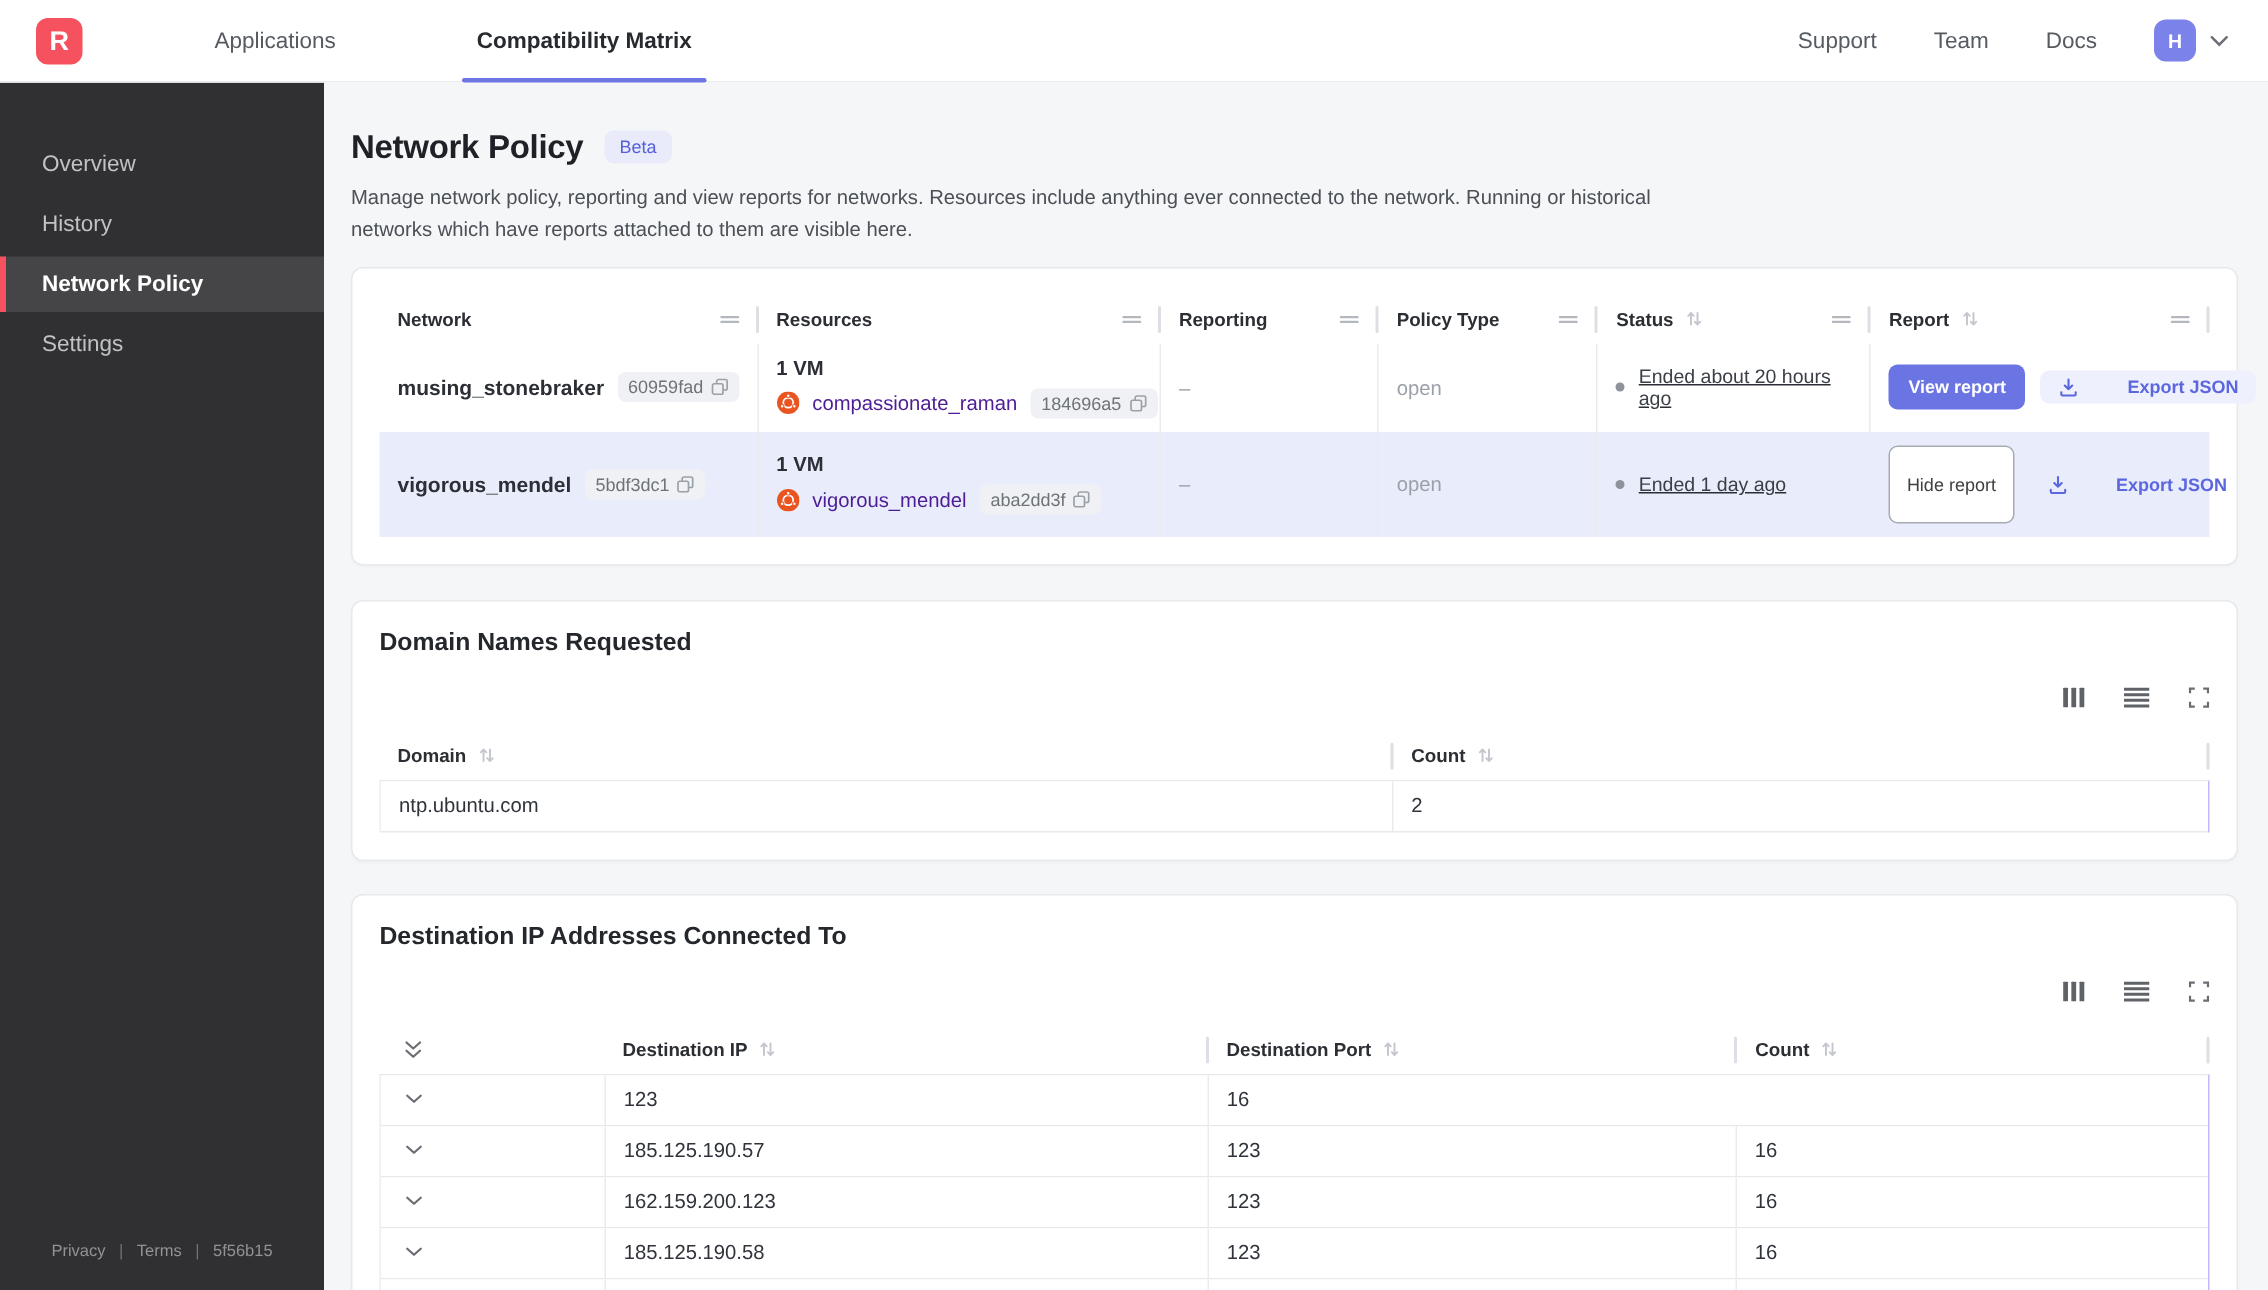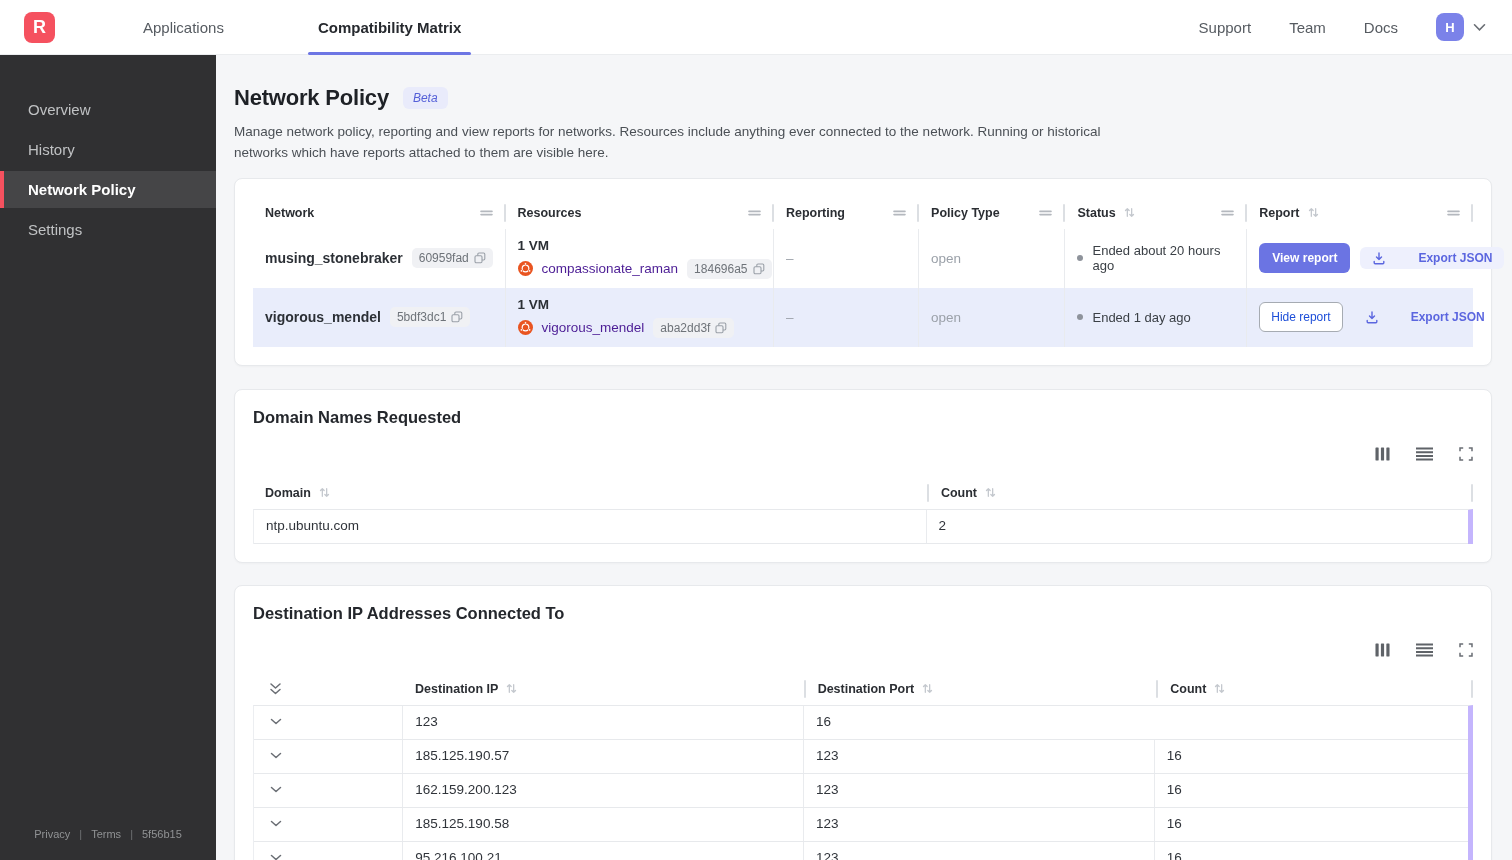--- a/index.html
+++ b/index.html
@@ -25,21 +25,21 @@
   .side-item.active { background: #454547; color: #fff; font-weight: 600; border-left: 4px solid #f5515f; padding-left: 24px; }
   .side-footer { position: absolute; bottom: 20px; left: 0; right: 0; display: flex; justify-content: center; align-items: center; gap: 9px; font-size: 11px; color: #909294; }
   .side-footer .pipe { color: #6f7173; }
   .side-footer a { cursor: pointer; }
 
   .main { flex: 1; background: #f5f6f8; padding: 0 20px 0 18px; overflow: hidden; }
 
   
   .page-head { margin-top: 30px; display: flex; align-items: center; gap: 14px; }
   .page-title { font-size: 22px; font-weight: 700; color: #1e2126; letter-spacing: -0.2px; }
-  .beta-badge { background: #e9ebfb; color: #5560d8; font-size: 12px; padding: 4px 10px; border-radius: 6px; font-style: italic; }
+  .beta-badge { background: #e9ebfb; color: #5560d8; font-size: 12px; padding: 4px 10px; border-radius: 6px; }
   .page-desc { margin-top: 11px; font-size: 13.5px; line-height: 1.55; color: #4b5056; max-width: 885px; }
 
   
   .card { background: #fff; border: 1px solid #e7e9ec; border-radius: 8px; padding: 18px; box-shadow: 0 1px 2px rgba(20,22,26,.03); }
   .card-networks { margin-top: 14px; }
   .card-domains { margin-top: 23px; }
   .card-destinations { margin-top: 22px; }
   .card-title { font-size: 16.5px; font-weight: 700; color: #24272c; }
   .tbl-toolbar { display: flex; justify-content: flex-end; align-items: center; gap: 26px; margin-top: 18px; height: 18px; }
   .tbl-toolbar .tool { cursor: pointer; display: flex; align-items: center; color: #5f6368; }
@@ -58,35 +58,35 @@
   .net-row.selected { background: #e9edfb; }
   .net-cell { padding: 9px 12px; display: flex; flex-direction: column; justify-content: center; }
   .net-cell:not(:last-child) { border-right: 1px solid #e9ebee; }
   .cell-line { display: flex; align-items: center; gap: 9px; }
   .net-name { font-size: 14px; font-weight: 700; color: #2c3036; }
   .vm-summary { font-size: 13.5px; font-weight: 700; color: #2c3036; margin-bottom: 6px; }
   .res-name { font-size: 13.5px; color: #4c1d95; }
   .hash-badge { display: inline-flex; align-items: center; gap: 5px; background: #f0f1f4; border-radius: 5px; padding: 3px 7px; font-size: 12px; color: #6e7379; }
   .hash-badge .copy { cursor: pointer; display: flex; }
   .muted { color: #9ba1a9; font-size: 13.5px; }
-  .status-line { display: flex; align-items: center; gap: 9px; }
+  .status-line { display: flex; align-items: center; gap: 9px; text-decoration: underline; }
   .status-dot { width: 6px; height: 6px; border-radius: 50%; background: #8e939b; flex: 0 0 auto; }
   .status-text { font-size: 13px; color: #3b4046; }
   .report-cell-inner { display: flex; flex-direction: row; align-items: center; gap: 10px; }
   .btn { border-radius: 6px; font-size: 12px; display: inline-flex; align-items: center; gap: 8px; cursor: pointer; border: none; font-family: inherit; white-space: nowrap; }
   .btn-primary { background: #6b74e3; color: #fff; font-weight: 600; padding: 8px 13px; }
-  .btn-outline { background: #fff; border: 1px solid #a6abb2; color: #1d4ed8; padding: 7px 11px; }
+  .btn-outline { background: #fff; border: 1px solid #a6abb2; color: #404040; padding: 18px 11px; }
   .btn-ghost { background: #eef0fd; color: #5b66df; font-weight: 600; padding: 4px 12px; gap: 32px; }
 
   
   .dom-grid { grid-template-columns: 55.4% 44.6%; }
   .dest-grid { grid-template-columns: 12.3% 33% 28.9% 25.8%; }
   .sub-table { margin-top: 14px; }
   .data-row { display: grid; border-bottom: 1px solid #e7e9ec; background: #fff; }
-  .t-body { border-top: 1px solid #e7e9ec; border-left: 1px solid #eceef1; border-right: 5px solid #c4b5fd; }
+  .t-body { border-top: 1px solid #e7e9ec; border-left: 1px solid #eceef1; border-right: 1px solid #c4b5fd; }
   .data-cell { padding: 8px 12px; font-size: 13.5px; color: #30343a; line-height: 16px; display: flex; align-items: center; min-height: 33px; }
   .data-cell:not(:last-child) { border-right: 1px solid #e9ebee; }
   .expander-cell { padding-left: 16px; }
   .chev { display: flex; align-items: center; cursor: pointer; color: #6a6e74; }
 </style>
 </head>
 <body>
 
 <div class="navbar">
   <div class="logo">R</div>

